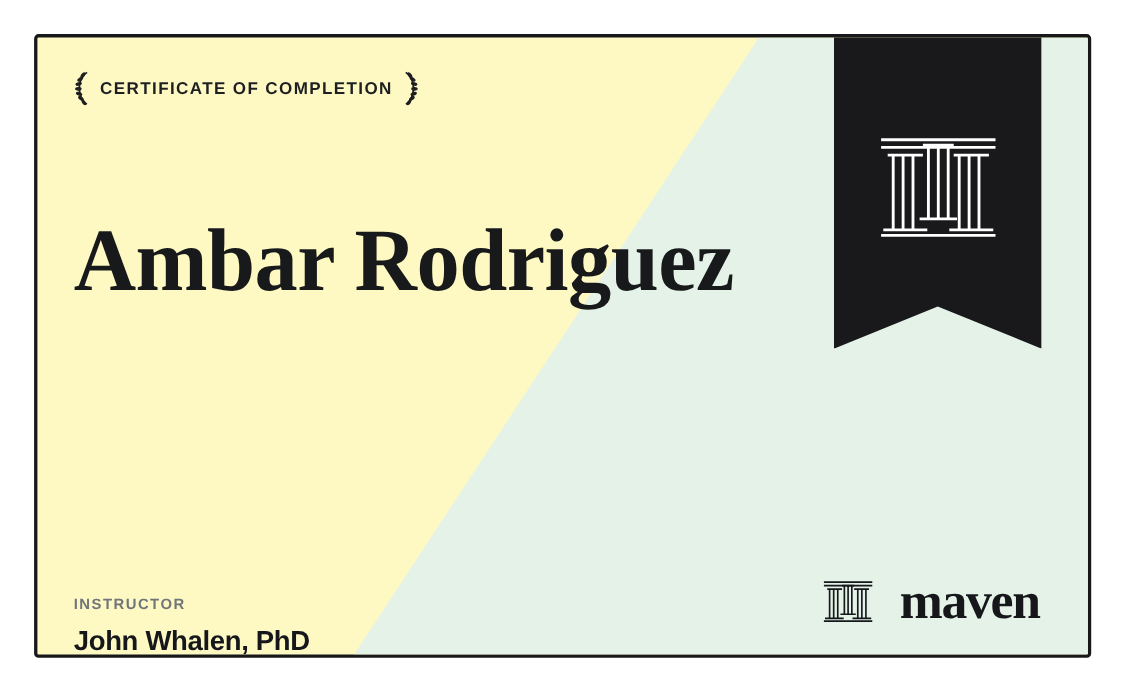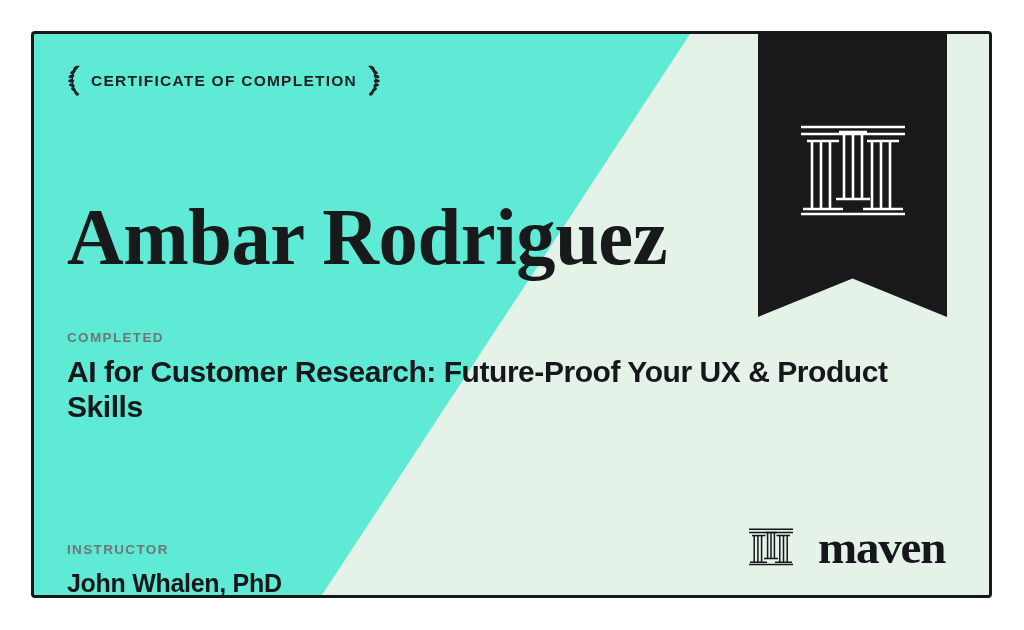--- a/index.html
+++ b/index.html
@@ -16,21 +16,21 @@
 
   #certificate-card {
     position: absolute;
     left: 31px;
     top: 31px;
     width: 961px;
     height: 567px;
     box-sizing: border-box;
     border: 3px solid #16181a;
     border-radius: 4px;
-    background: #5eead4;
+    background: #fef9c3;
     overflow: hidden;
   }
 
   
   #green-wedge {
     position: absolute;
     inset: 0;
     background: #e4f2e8;
     clip-path: polygon(656px 0px, 961px 0px, 961px 567px, 284px 567px);
     z-index: 0;
@@ -217,24 +217,20 @@
         <ellipse cx="4.2" cy="16.8" rx="3.0" ry="1.6" transform="rotate(2 4.2 16.8)"></ellipse>
         <ellipse cx="4.9" cy="21.3" rx="3.0" ry="1.6" transform="rotate(20 4.9 21.3)"></ellipse>
         <ellipse cx="6.6" cy="25.5" rx="3.0" ry="1.6" transform="rotate(38 6.6 25.5)"></ellipse>
         <ellipse cx="9.2" cy="29.2" rx="2.8" ry="1.5" transform="rotate(54 9.2 29.2)"></ellipse>
       </g>
     </svg>
   </div>
 
   <div id="recipient-name">Ambar Rodriguez</div>
 
-  <div id="completed-block">
-    <div class="field-label">COMPLETED</div>
-    <div id="course-title">AI for Customer Research: Future-Proof Your UX &amp; Product Skills</div>
-  </div>
 
   <div id="instructor-block">
     <div class="field-label">INSTRUCTOR</div>
     <div id="instructor-name">John Whalen, PhD</div>
   </div>
 
   <div id="maven-logo">
     <svg id="maven-mark" viewBox="0 0 46 42" fill="none" stroke="#15171a" stroke-width="1.5">
       <line x1="1" y1="5.2" x2="45" y2="5.2"></line>
       <line x1="1" y1="8.4" x2="45" y2="8.4"></line>

